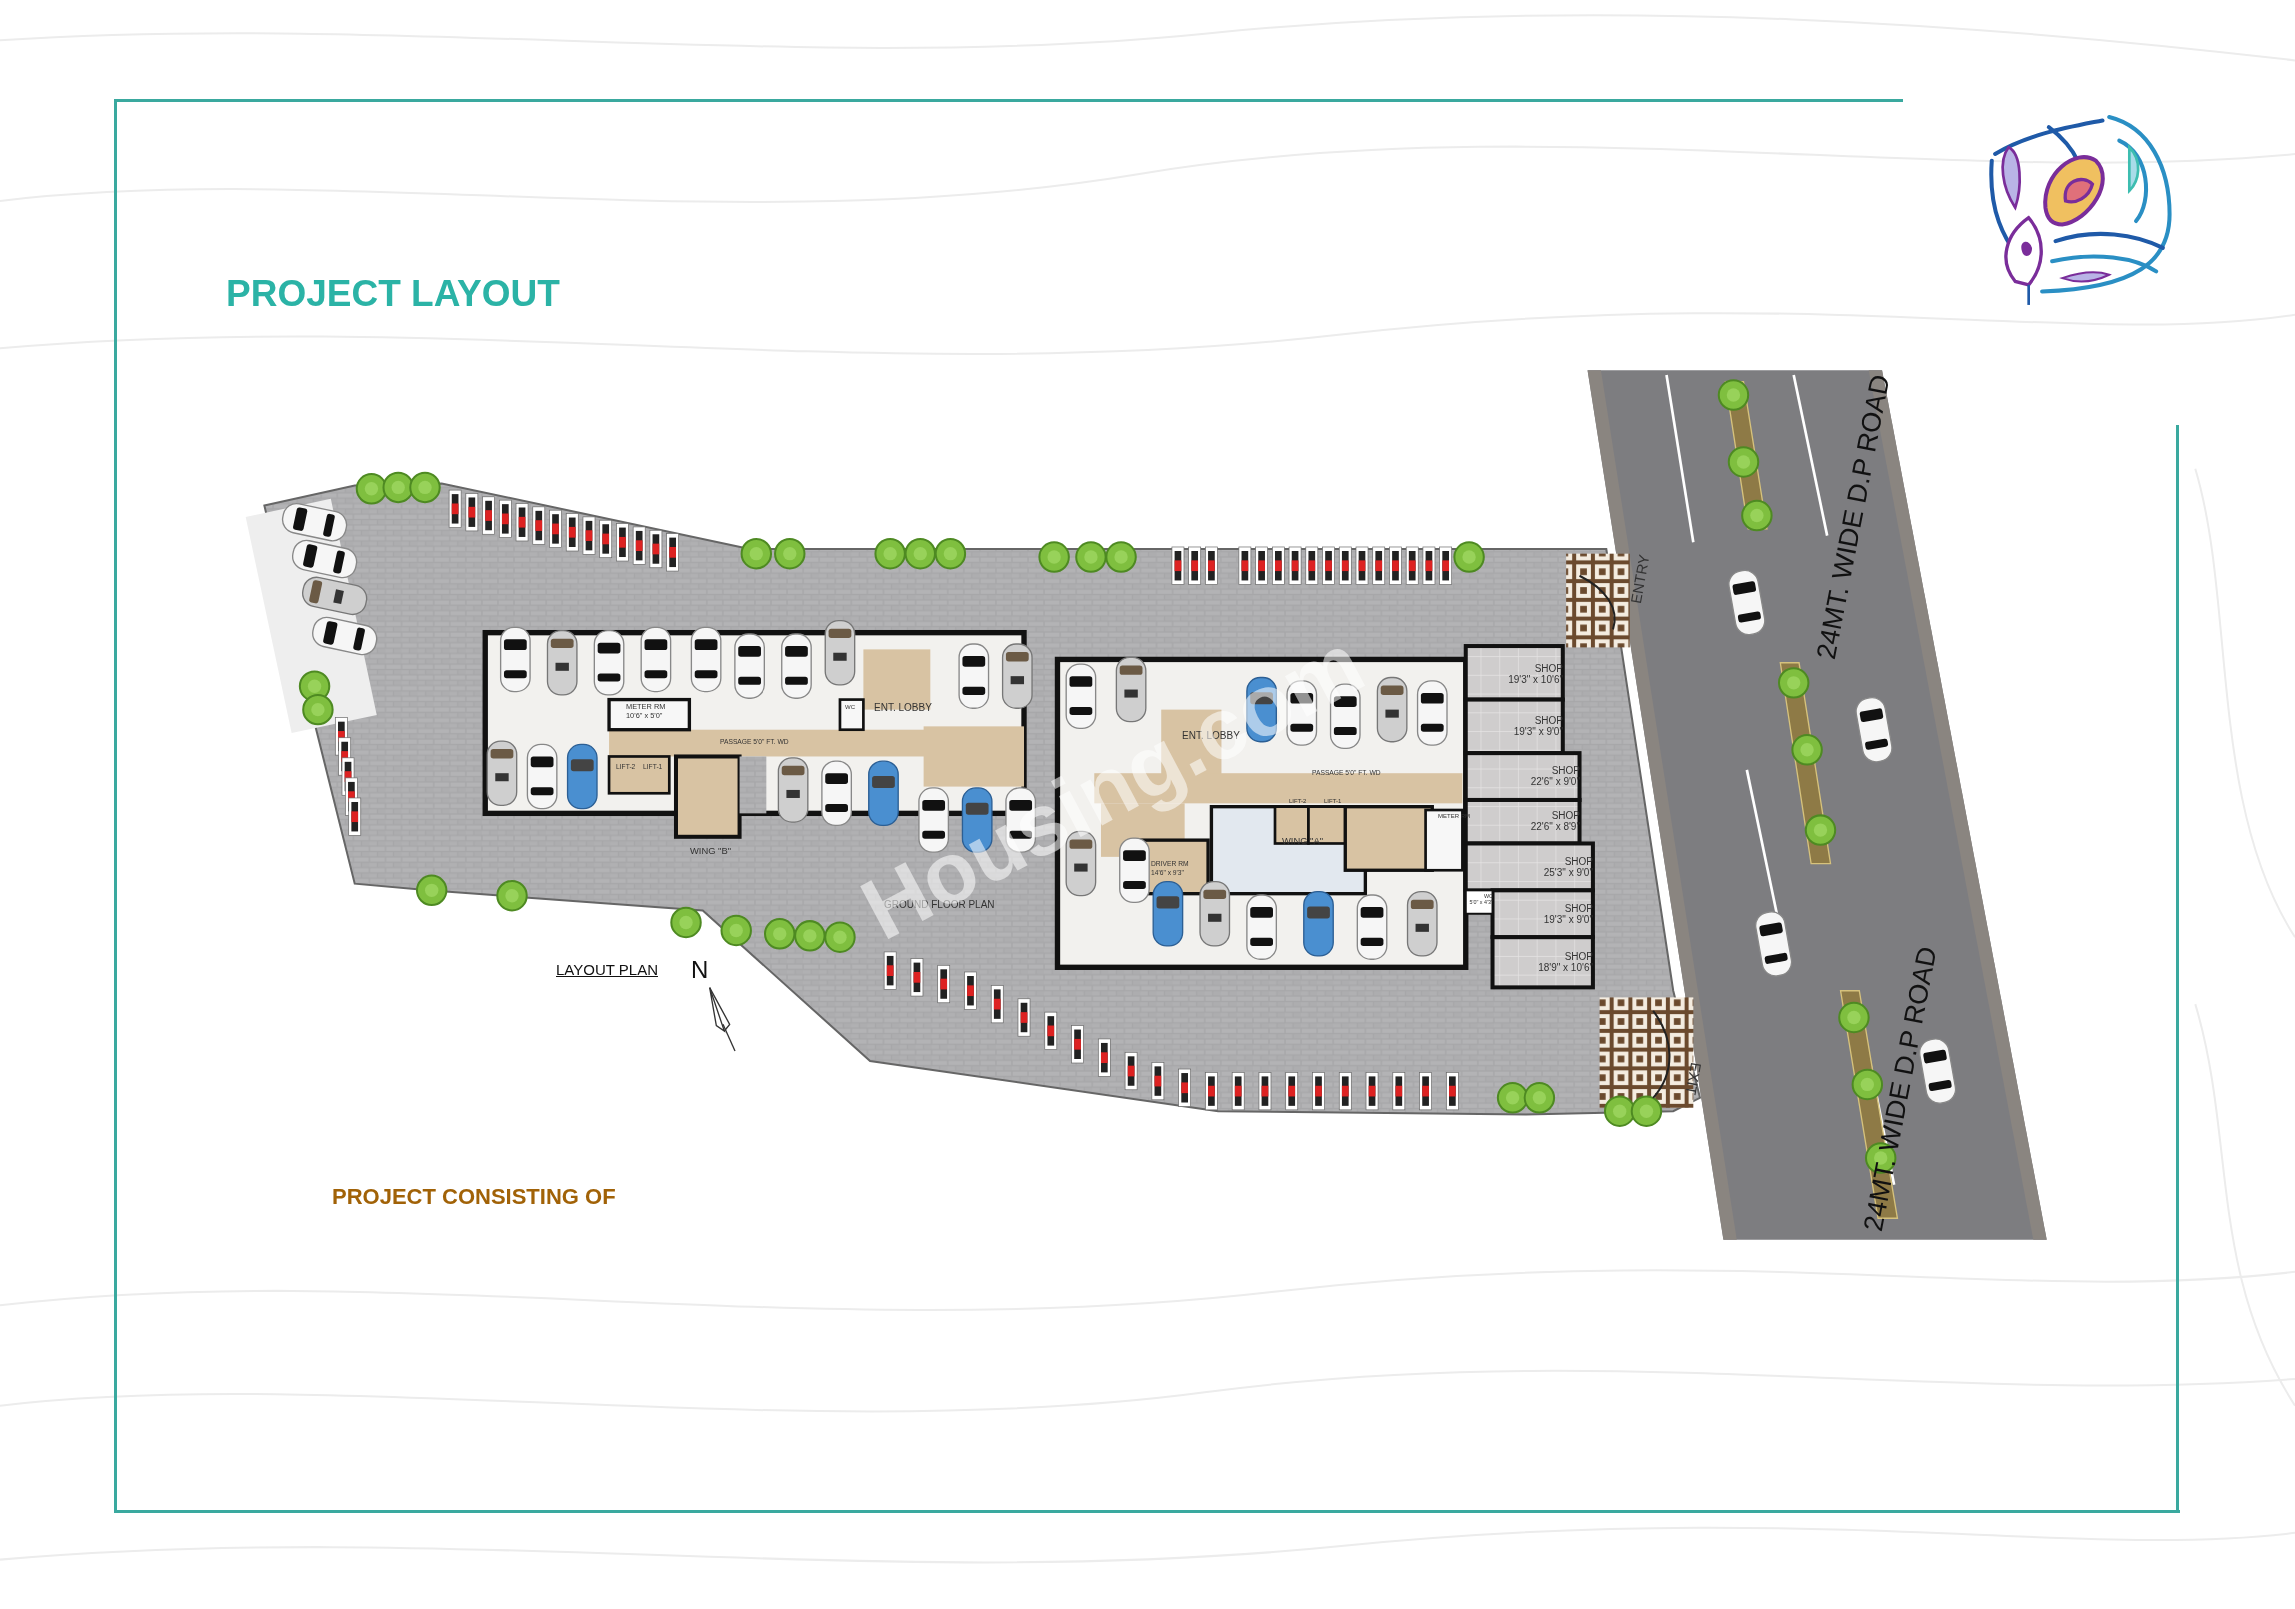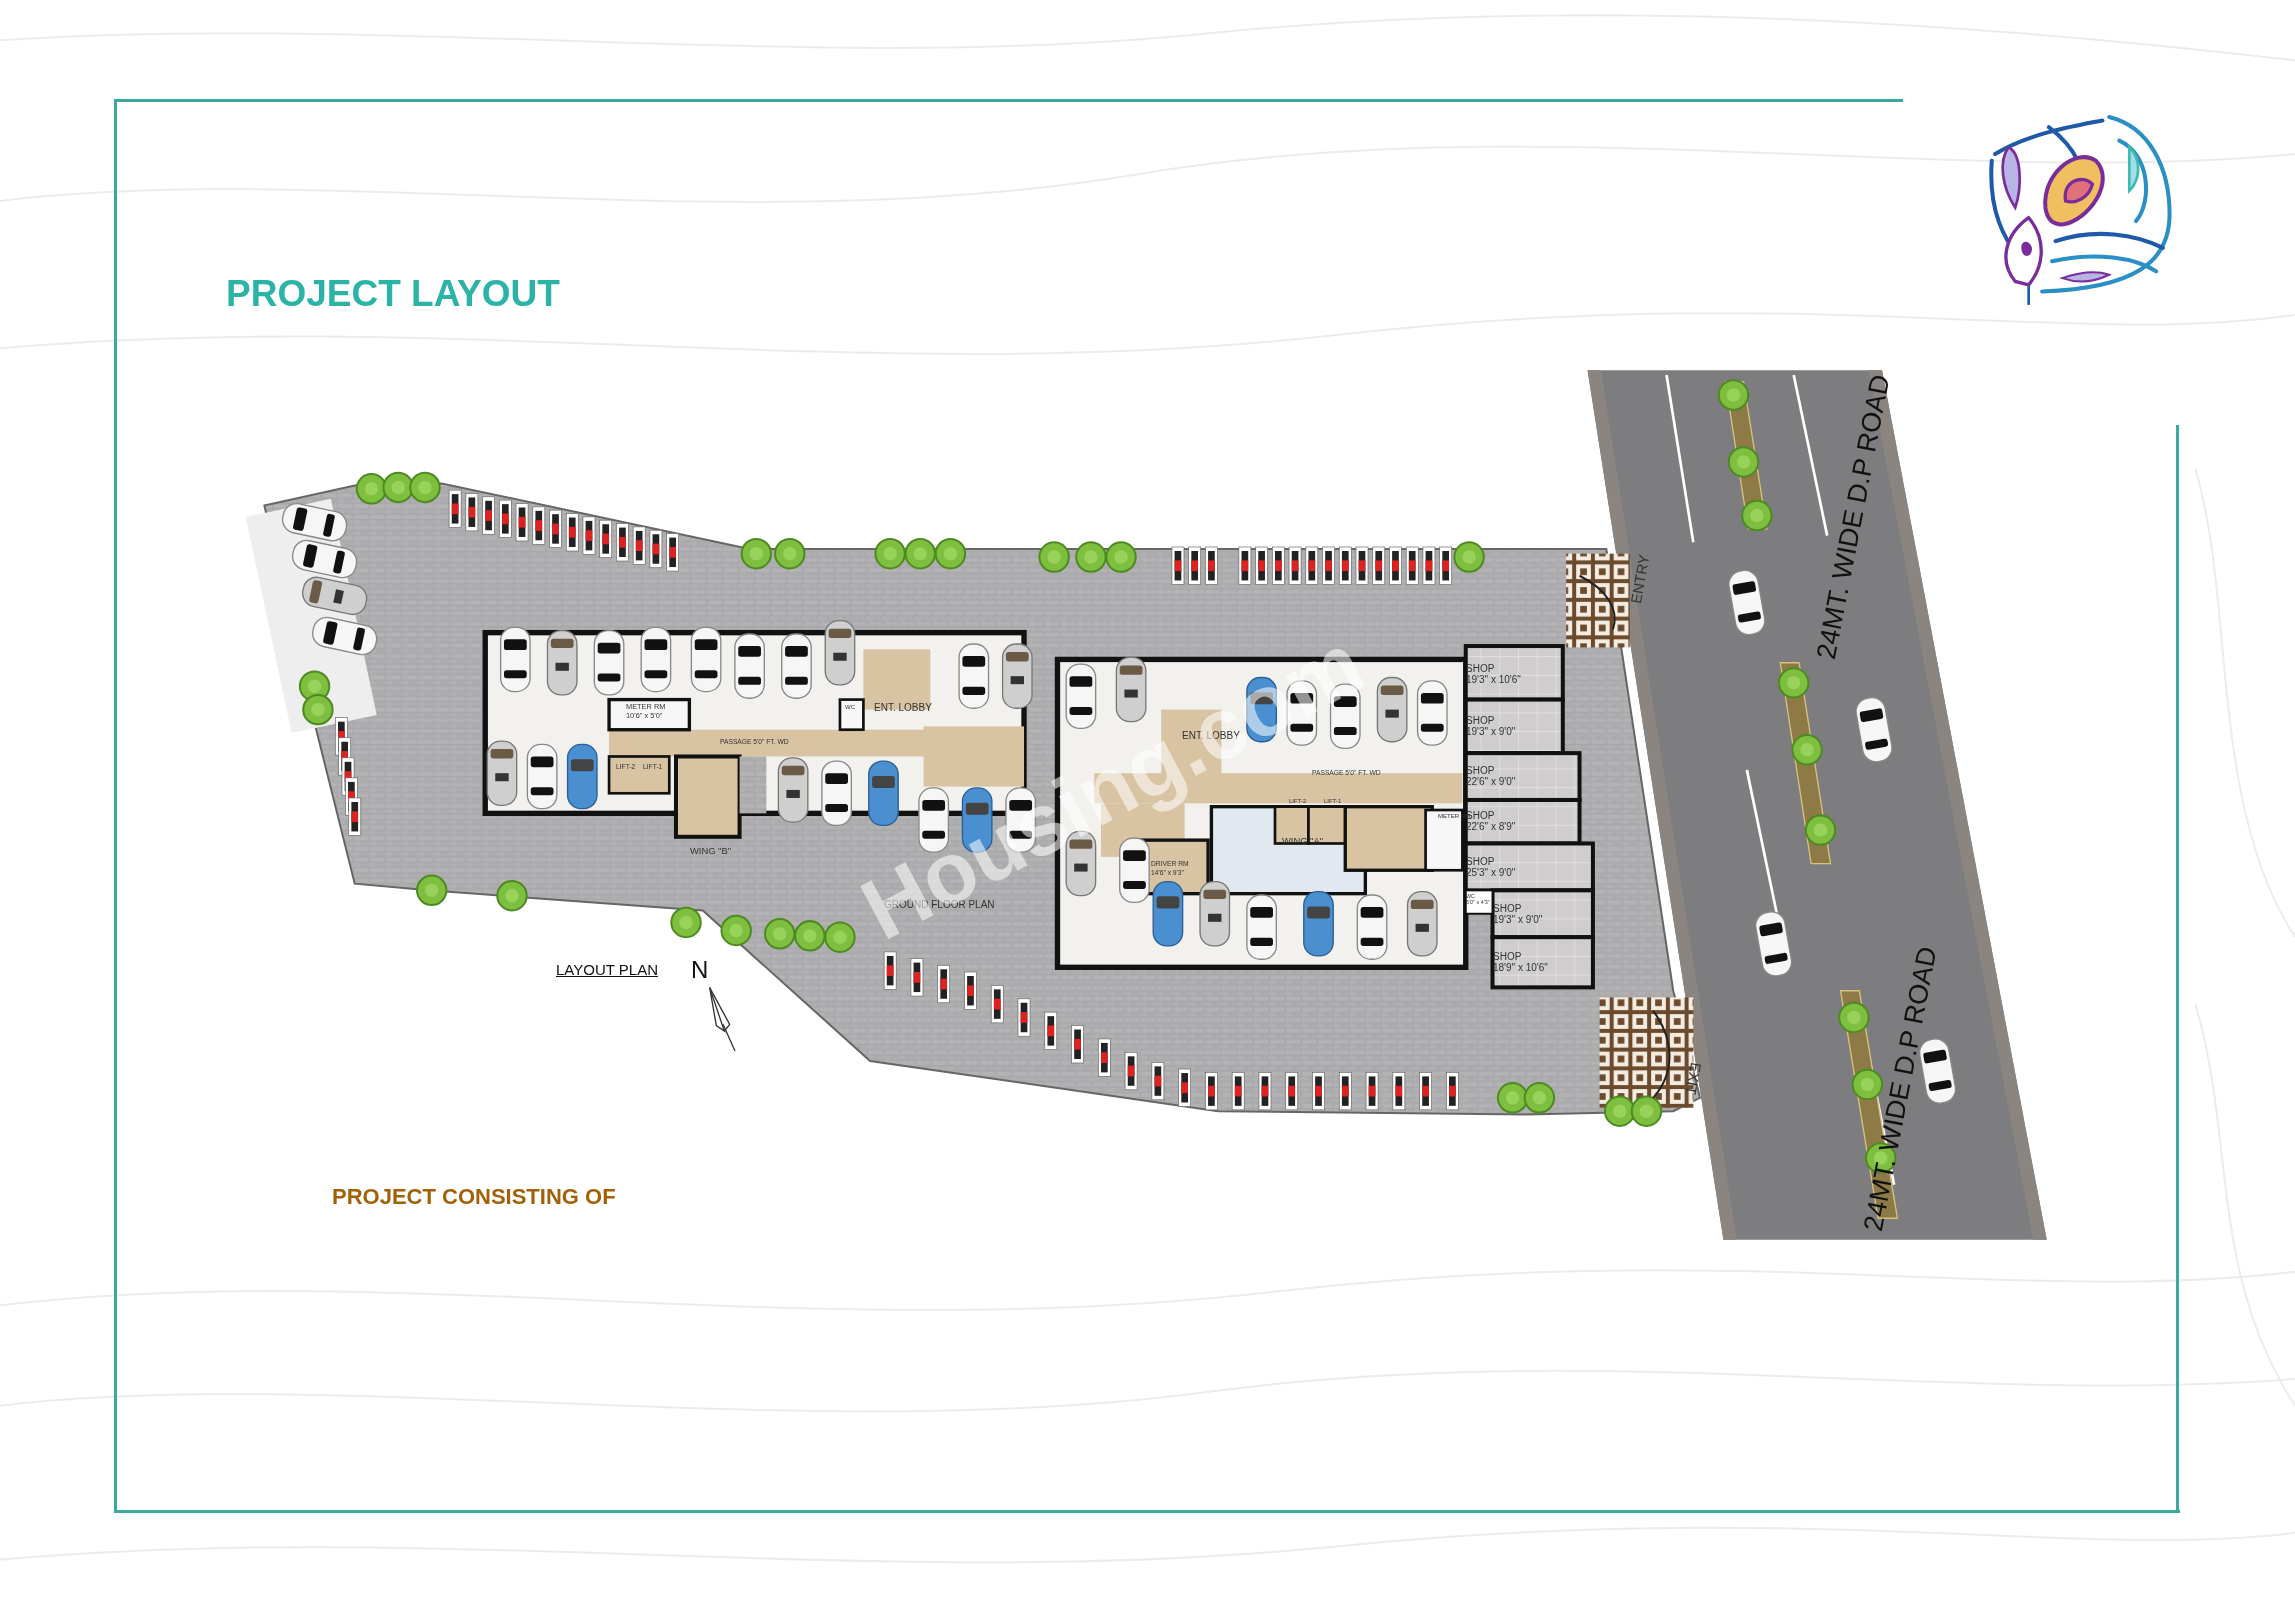--- a/index.html
+++ b/index.html
@@ -10,21 +10,21 @@
   .frame-left { position: absolute; left: 114px; top: 99px; width: 3.3px; height: 1414px; background: #3aa99f; }
   .frame-bottom { position: absolute; left: 114px; top: 1510px; width: 2066px; height: 3.3px; background: #3aa99f; }
   .frame-right { position: absolute; left: 2176px; top: 425px; width: 3.3px; height: 1088px; background: #3aa99f; }
   .page-title { position: absolute; left: 226px; top: 273px; font-size: 37px; font-weight: bold; color: #2bb3a6; letter-spacing: 0px; }
   .logo { position: absolute; left: 1975px; top: 107px; width: 208px; height: 208px; }
   .plan { position: absolute; left: 0; top: 0; width: 2295px; height: 1610px; }
   .desc { position: absolute; left: 332px; top: 1180px; font-size: 22px; font-weight: bold; color: #a16207; line-height: 33px; }
   .layout-plan-label { position: absolute; left: 556px; top: 961px; font-size: 15px; color: #111; text-decoration: underline; }
   .north-label { position: absolute; left: 691px; top: 956px; font-size: 24px; color: #111; }
   .north-arrow { position: absolute; left: 703px; top: 984px; width: 40px; height: 74px; }
-  .shop { position: absolute; text-align: left; font-size: 10px; color: #333; line-height: 10.7px; }
+  .shop { position: absolute; text-align: right; font-size: 10px; color: #333; line-height: 10.7px; }
   .lbl { position: absolute; font-size: 10px; color: #333; white-space: nowrap; }
   .road-text { position: absolute; font-size: 27px; color: #111; white-space: nowrap; transform-origin: left top; }
   .watermark { position: absolute; left: 837px; top: 736px; font-size: 87px; color: rgba(255,255,255,0.55); transform: rotate(-28deg); font-weight: bold; white-space: nowrap; }
 </style>
 </head>
 <body>
 
 <svg class="bg-waves" viewBox="0 0 3429 2405">
   <g fill="none" stroke="#ececec" stroke-width="3">
     <path d="M0 60 C600 20 1200 110 1800 50 S3000 40 3429 90"></path>

